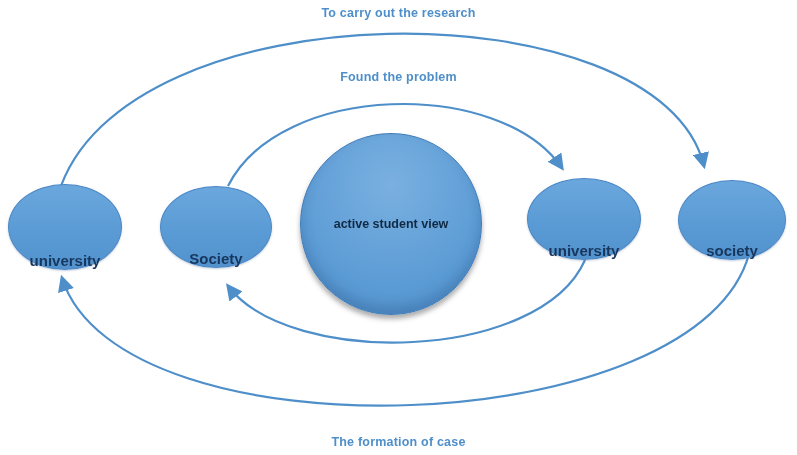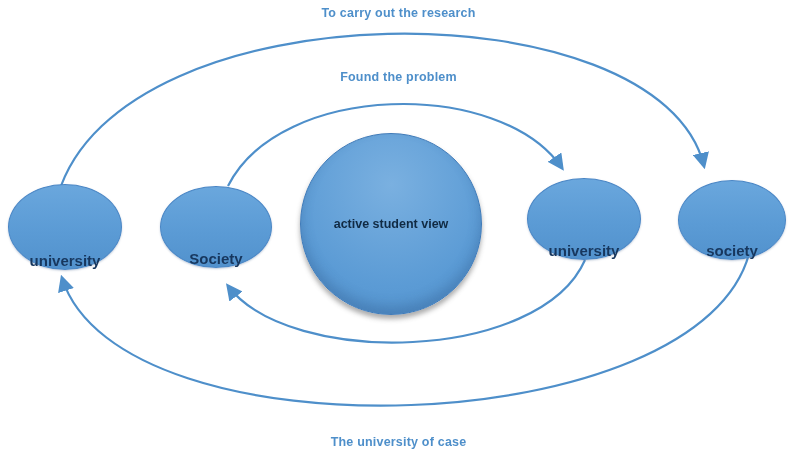--- a/index.html
+++ b/index.html
@@ -97,21 +97,21 @@
     <path class="arc" d="M 228 186 C 280 82, 500 78, 562 168" marker-end="url(#arrowhead)"></path>
     <path class="arc" d="M 585 260 C 540 362, 290 368, 228 286" marker-end="url(#arrowhead)"></path>
     <path class="arc" d="M 750 250 C 706 442, 120 462, 62 278" marker-end="url(#arrowhead)"></path>
   </svg>
 
   <div class="orbit-label label-outer-top">To carry out the research</div>
 
   <div class="orbit-label label-inner-top">Found the problem</div>
 
 
-  <div class="orbit-label label-outer-bottom">The university of case</div>
+  <div class="orbit-label label-outer-bottom">The formation of case</div>
 
   <div class="node node-univ-left">
     <span>university</span>
   </div>
 
   <div class="node node-soc-left">
     <span>Society</span>
   </div>
 
   <div class="center-circle">

